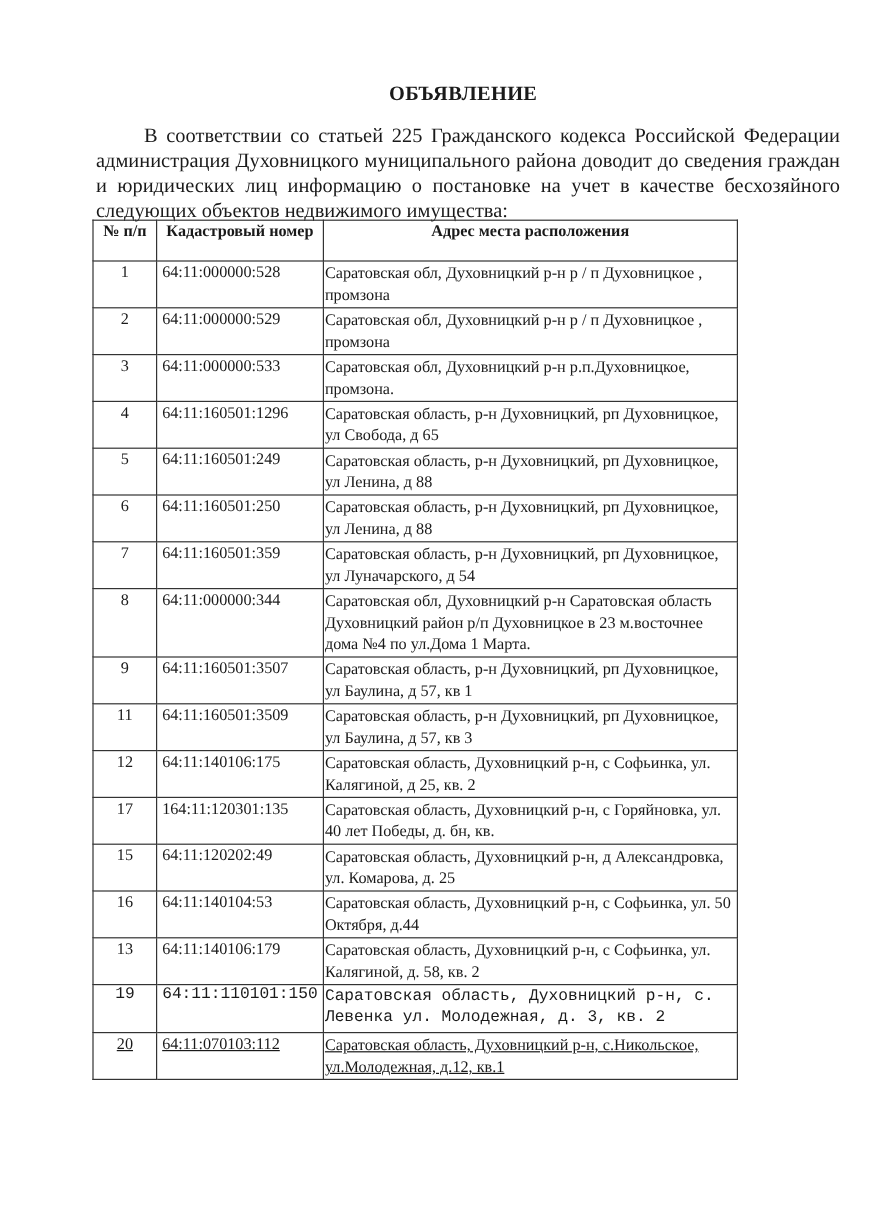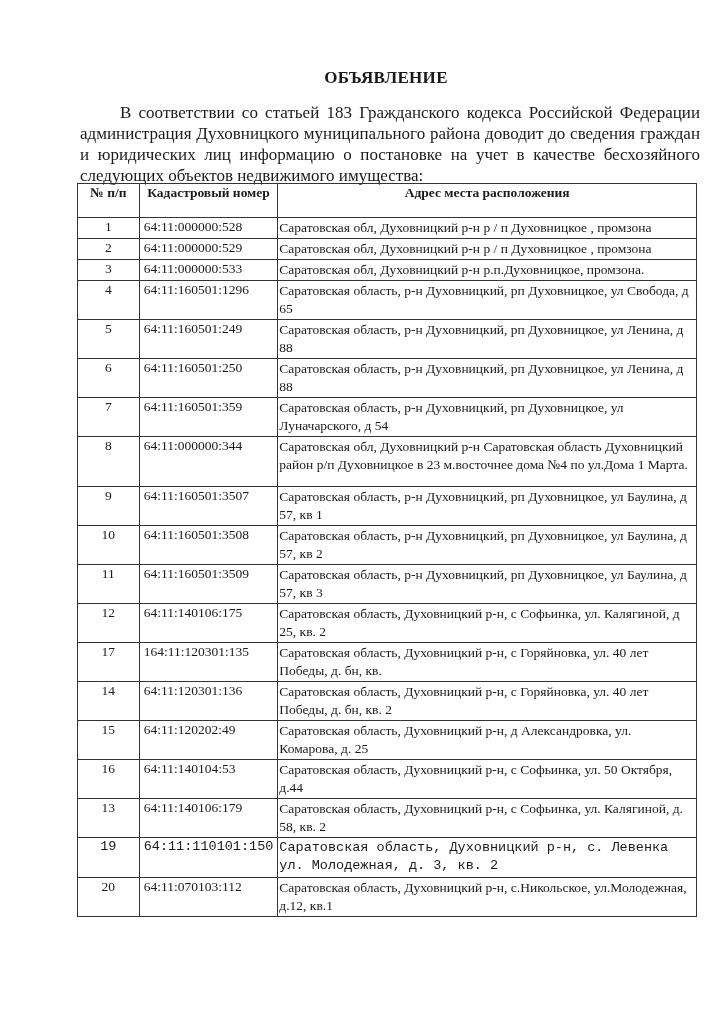--- a/index.html
+++ b/index.html
@@ -3,36 +3,36 @@
 <meta charset="utf-8">
 <style>
   html, body { margin:0; padding:0; background:#ffffff; }
   body { width:724px; height:1024px; position:relative; overflow:hidden;
          font-family:"Liberation Serif", "DejaVu Serif", serif; color:#1a1a1a; }
   .title { position:absolute; top:68px; left:0; width:700px; text-align:center;
            font-weight:bold; font-size:17px; letter-spacing:0.3px;margin-left:36px; }
   .intro { position:absolute; top:102px; left:80px; width:620px; font-size:17px;
            line-height:21px; text-align:justify; }
   .intro p { margin:0; text-indent:40px; }
-  table { position:absolute; top:183px; left:77px; width:620px;
+  table { position:absolute; top:183px; left:77px; width:538px;
           border-collapse:collapse; font-size:13.5px; }
   th, td { border:1.3px solid #333; vertical-align:top; padding:0 4px; line-height:18px; }
   th { font-weight:bold; text-align:center; height:33px; }
   td.num { text-align:center; width:53px; }
   td.cad { width:128px; padding-left:4px; }
   td.addr { padding-left:1px; padding-top:1px; padding-bottom:1px; }
   col.c1 { width:62px; } col.c2 { width:137px; } col.c3 { width:421px; }
 </style>
 </head>
 <body>
 
 <div class="title">ОБЪЯВЛЕНИЕ</div>
 
 <div class="intro">
-  <p>В соответствии со статьей 183 Гражданского кодекса Российской Федерации администрация Духовницкого муниципального района доводит до сведения граждан и юридических лиц информацию о постановке на учет в качестве бесхозяйного следующих объектов недвижимого имущества:</p>
+  <p>В соответствии со статьей 225 Гражданского кодекса Российской Федерации администрация Духовницкого муниципального района доводит до сведения граждан и юридических лиц информацию о постановке на учет в качестве бесхозяйного следующих объектов недвижимого имущества:</p>
 </div>
 
 <table>
   <colgroup>
       <col class="c1">
       <col class="c2">
       <col class="c3">
     </colgroup>
   <thead>
     <tr>
@@ -80,44 +80,34 @@
       <tr style="height: 50px;">
         <td class="num">8</td>
         <td class="cad">64:11:000000:344</td>
         <td class="addr">Саратовская обл, Духовницкий р-н Саратовская область Духовницкий район р/п Духовницкое  в 23 м.восточнее дома №4 по ул.Дома 1 Марта.</td>
       </tr>
       <tr style="height: 34px;">
         <td class="num">9</td>
         <td class="cad">64:11:160501:3507</td>
         <td class="addr">Саратовская область, р-н Духовницкий, рп Духовницкое, ул Баулина, д 57, кв 1</td>
       </tr>
-      <tr style="height: 36px;">
-        <td class="num">10</td>
-        <td class="cad">64:11:160501:3508</td>
-        <td class="addr">Саратовская область, р-н Духовницкий, рп Духовницкое, ул Баулина, д 57, кв 2</td>
-      </tr>
       <tr style="height: 37px;">
         <td class="num">11</td>
         <td class="cad">64:11:160501:3509</td>
         <td class="addr">Саратовская область, р-н Духовницкий, рп Духовницкое, ул Баулина, д 57, кв 3</td>
       </tr>
       <tr style="height: 38px;">
         <td class="num">12</td>
         <td class="cad">64:11:140106:175</td>
         <td class="addr">Саратовская область, Духовницкий р-н, с Софьинка, ул. Калягиной, д 25, кв. 2</td>
       </tr>
       <tr style="height: 38px;">
         <td class="num">17</td>
         <td class="cad">164:11:120301:135</td>
         <td class="addr">Саратовская область, Духовницкий р-н, с Горяйновка, ул. 40 лет Победы, д. бн, кв.</td>
-      </tr>
-      <tr style="height: 38px;">
-        <td class="num">14</td>
-        <td class="cad">64:11:120301:136</td>
-        <td class="addr">Саратовская область, Духовницкий р-н, с Горяйновка, ул. 40 лет Победы, д. бн, кв. 2</td>
       </tr>
       <tr style="height: 37px;">
         <td class="num">15</td>
         <td class="cad">64:11:120202:49</td>
         <td class="addr">Саратовская область, Духовницкий р-н, д Александровка, ул. Комарова, д. 25</td>
       </tr>
       <tr style="height: 38px;">
         <td class="num">16</td>
         <td class="cad">64:11:140104:53</td>
         <td class="addr">Саратовская область, Духовницкий р-н, с Софьинка, ул. 50 Октября, д.44</td>
@@ -125,19 +115,19 @@
       <tr style="height: 38px;">
         <td class="num">13</td>
         <td class="cad">64:11:140106:179</td>
         <td class="addr">Саратовская область, Духовницкий р-н, с Софьинка, ул. Калягиной, д. 58, кв. 2</td>
       </tr>
       <tr style="height: 40px; font-family: Liberation Mono, monospace;">
         <td class="num">19</td>
         <td class="cad">64:11:110101:150</td>
         <td class="addr">Саратовская область, Духовницкий р-н, с. Левенка ул. Молодежная, д. 3, кв. 2</td>
       </tr>
-      <tr style="height: 39px;">
+      <tr style="height: 39px; text-decoration: underline;">
         <td class="num">20</td>
         <td class="cad">64:11:070103:112</td>
         <td class="addr">Саратовская область, Духовницкий р-н, с.Никольское, ул.Молодежная, д.12, кв.1</td>
       </tr>
     </tbody>
 </table>
 
 </body></html>

